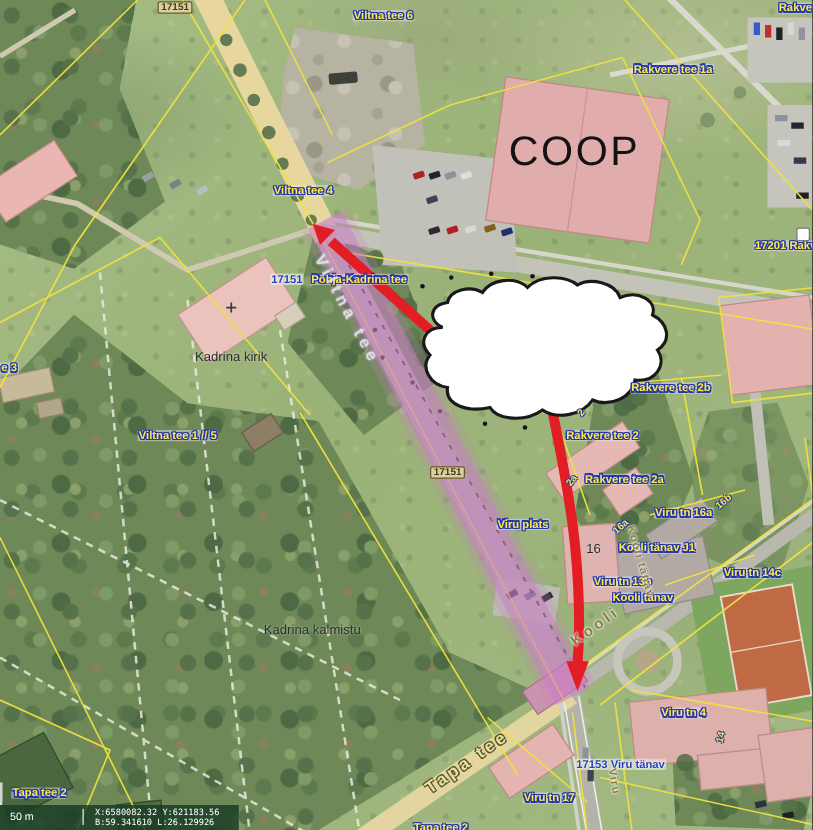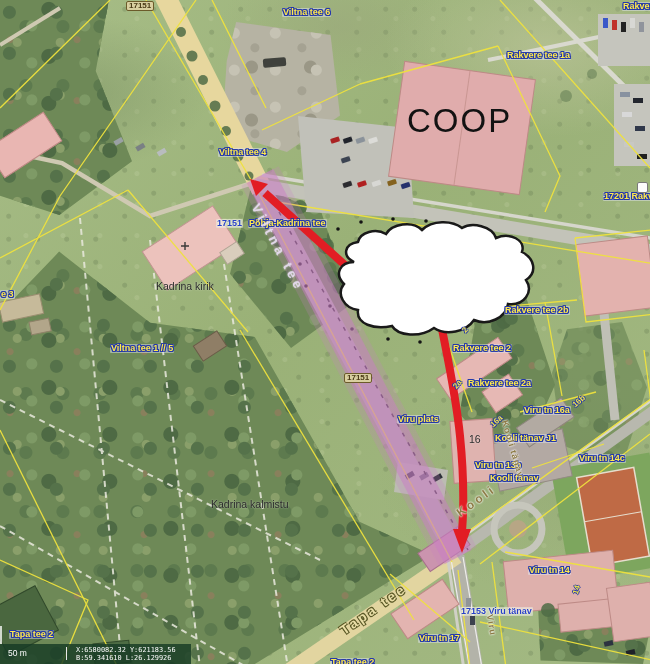--- a/index.html
+++ b/index.html
@@ -321,21 +321,21 @@
       <div class="lbl addr" style="left: 110px; top: 344px;">Viltna tee 1 // 5</div>
       <div class="lbl badge-sm" style="left: 344px; top: 373px;">17151</div>
       <div class="lbl addr" style="left: 523px; top: 406px;">Viru tn 16a</div>
       <div class="lbl addr" style="left: 397px; top: 415px;">Viru plats</div>
       <div class="lbl plain" style="left: 469px; top: 434px;">16</div>
       <div class="lbl addr" style="left: 494px; top: 434px;">Kooli tänav J1</div>
       <div class="lbl addr" style="left: 578px; top: 454px;">Viru tn 14c</div>
       <div class="lbl addr" style="left: 474px; top: 461px;">Viru tn 13b</div>
       <div class="lbl addr" style="left: 489px; top: 474px;">Kooli tänav</div>
       <div class="lbl plain" style="left: 211px; top: 499px;">Kadrina kalmistu</div>
-      <div class="lbl addr" style="left: 528px; top: 566px;">Viru tn 14</div>
+      <div class="lbl addr" style="left: 528px; top: 566px;">Viru tn 4</div>
       <div class="lbl roadnum" style="left: 460px; top: 607px;">17153 Viru tänav</div>
       <div class="lbl addr" style="left: 418px; top: 634px;">Viru tn 17</div>
       <div class="lbl addr" style="left: 9px; top: 630px;">Tapa tee 2</div>
       <div class="lbl addr" style="left: 330px; top: 658px;">Tapa tee 2</div>
       <div class="lbl roadname-light" style="left: 255px; top: 198px; transform: rotate(62deg);">Viltna tee</div>
       <div class="lbl roadname-tan" style="left: 342px; top: 625px; transform: rotate(-35deg);">Tapa tee</div>
       <div class="lbl roadname" style="left: 504px; top: 416px; transform: rotate(74deg);">Kooli tänav</div>
       <div class="lbl roadname-lg" style="left: 458px; top: 508px; transform: rotate(-36deg);">Kooli</div>
       <div class="lbl roadname" style="left: 489px; top: 610px; transform: rotate(80deg);">Viru</div>
       <div class="lbl parcel" style="left: 464px; top: 328px; transform: rotate(-50deg);">2</div>

